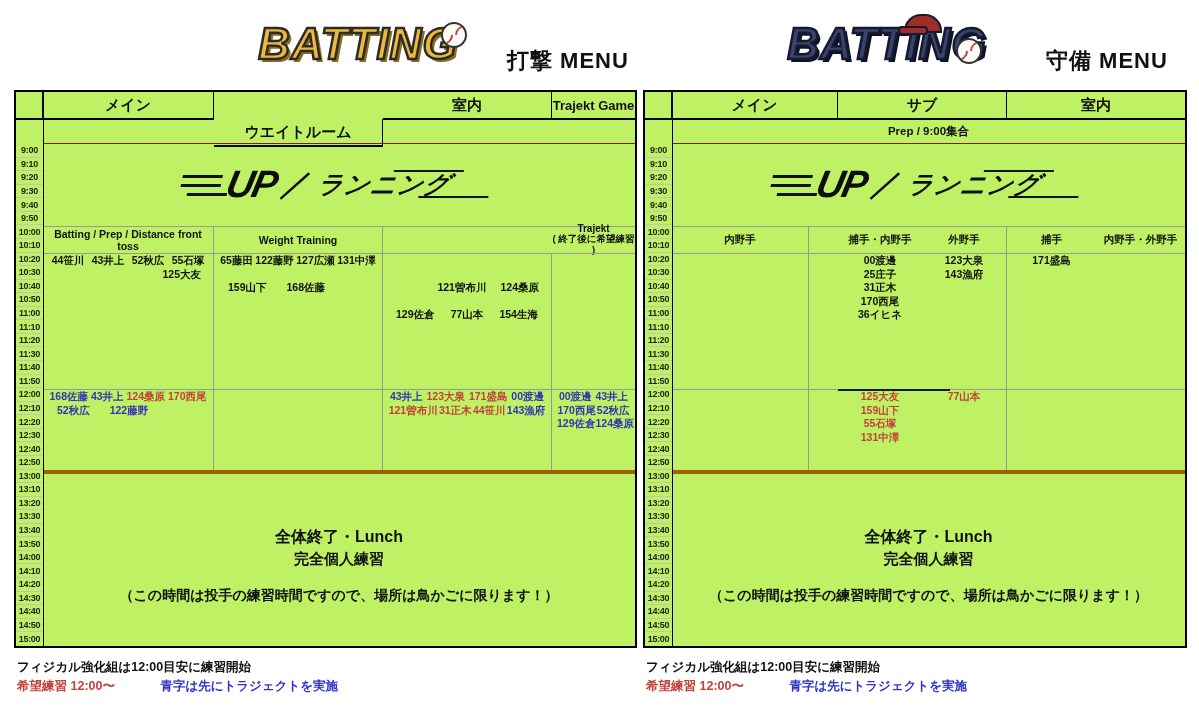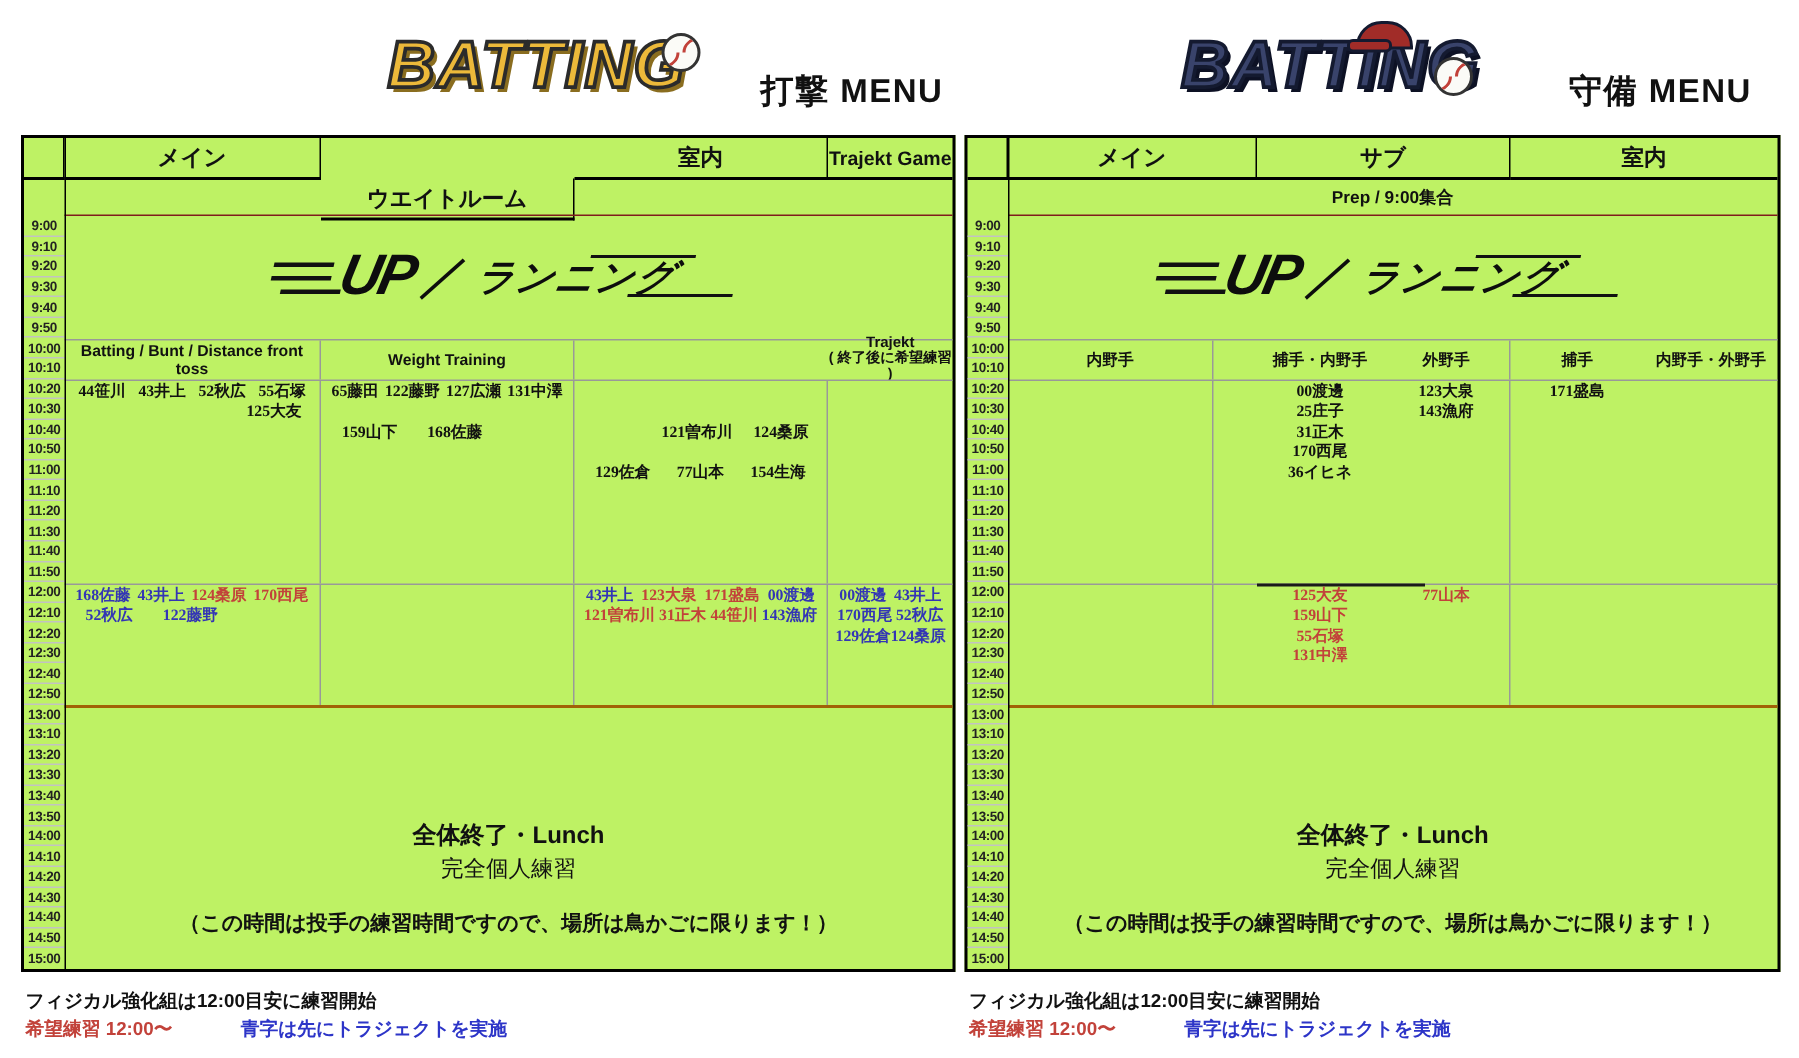--- a/index.html
+++ b/index.html
@@ -39,21 +39,21 @@
   .timecol{position:absolute;left:0;top:52px;width:27px;}
   .trow{height:13.57px;border-bottom:1px solid #c2c2c2;box-sizing:border-box;font-size:9px;font-weight:600;
         display:flex;align-items:center;justify-content:center;color:#222;letter-spacing:-0.3px;}
   .trow:last-child{border-bottom:none;}
 
   .sec{position:absolute;left:27px;right:0;box-sizing:border-box;}
   .sec-banner{top:52px;height:81.5px;}
   .sec-subhdr{top:133.5px;height:27px;border-top:1px solid #999;}
   .sec-b1{top:160.5px;height:136px;border-top:1px solid #999;}
   .sec-b2{top:296.5px;height:81.5px;border-top:1px solid #999;}
-  .sec-lunch{top:378px;height:176px;border-top:2px solid #a16207;justify-content:center;}
+  .sec-lunch{top:378px;height:176px;border-top:4px solid #a16207;}
 
   .cell{position:absolute;top:0;bottom:0;border-right:1px solid #999;box-sizing:border-box;}
   .cell.last{border-right:none;}
   
   #t-bat .c1{left:0;width:171px;}
   #t-bat .c2{left:171px;width:169px;}
   #t-bat .c3{left:340px;width:169px;}
   #t-bat .c4{left:509px;width:83px;}
   #t-bat .hdr.h1{left:27px;width:171px;border-right:1px solid #000;}
   #t-bat .hdr.h2{left:198px;width:169px;border-right:1px solid #000;margin-top:27px;}
@@ -65,22 +65,22 @@
   #t-def .c3{left:335px;width:178px;}
   #t-def .hdr.h1{left:27px;width:166px;border-right:1px solid #000;}
   #t-def .hdr.h2{left:193px;width:169px;border-right:1px solid #000;}
   #t-def .hdr.h3{left:362px;width:178px;}
 
   .sh{display:flex;align-items:center;justify-content:center;font-weight:800;font-size:10.5px;text-align:center;}
   .sh .half{width:50%;text-align:center;}
   .sh.two{flex-direction:column;line-height:1.15;font-size:10px;}
   .sh.two .tiny{font-size:9.5px;}
 
-  .line{position:absolute;left:0;right:0;height:13.57px;display:flex;align-items:center;
-        font-size:10.5px;font-weight:700;white-space:nowrap;font-family:Liberation Serif, serif;}
+  .line{position:absolute;left:0;right:0;height:13.57px;display:flex;
+        font-size:10.5px;font-weight:700;white-space:nowrap;}
   .line.spread{justify-content:space-around;padding:0 5px;}
   .line.left{justify-content:flex-start;gap:20px;padding-left:14px;}
   .line.right{justify-content:flex-end;gap:14px;padding-right:12px;}
   .line.colL{right:50%;justify-content:center;}
   .line.colR{left:50%;justify-content:center;}
   .nm.red{color:var(--red);}
   .nm.blue{color:var(--blue);}
 
   .black-seg{position:absolute;left:166px;top:-1px;width:112px;height:2px;background:#1a1a1a;}
 
@@ -91,21 +91,21 @@
   .up-inner .slash{font-size:30px;font-weight:900;}
   .up-inner .run{font-size:25px;font-weight:900;font-style:italic;letter-spacing:1px;}
   .up-inner::before{content:"";position:absolute;left:-46px;top:12px;width:40px;height:3px;background:#111;
       box-shadow:0 9px 0 #111,8px 18px 0 #111;}
   .up-inner::after{content:"";position:absolute;right:-40px;bottom:8px;width:70px;height:2px;background:#111;
       box-shadow:-30px -26px 0 #111;}
 
   
   .sec-lunch{display:flex;flex-direction:column;align-items:center;padding-top:53px;gap:2px;}
   .lunch-l1{font-size:16px;font-weight:800;}
-  .lunch-l2{font-size:15px;font-weight:400;}
+  .lunch-l2{font-size:15px;font-weight:700;}
   .lunch-l3{font-size:14px;font-weight:800;margin-top:16px;}
 
   
   .footer{position:absolute;width:600px;font-weight:800;font-size:12.5px;line-height:1.55;}
   .f-bat{left:17px;top:658px;}
   .f-def{left:646px;top:658px;}
   .footer .opt{color:var(--red);}
   .footer .note{color:var(--bluenote);margin-left:42px;}
 </style>
 </head>
@@ -179,21 +179,21 @@
       <div class="up-banner">
         <div class="up-inner">
           <span class="up">UP</span>
           <span class="slash">／</span>
           <span class="run">ランニング</span>
         </div>
       </div>
     </div>
 
     <div class="sec sec-subhdr">
-      <div class="cell c1 sh">Batting / Bunt / Distance front toss</div>
+      <div class="cell c1 sh">Batting / Prep / Distance front toss</div>
       <div class="cell c2 sh">Weight Training</div>
       <div class="cell c4 sh two last">
         <span>Trajekt</span>
         <span class="tiny">( 終了後に希望練習 )</span>
       </div>
     </div>
 
     <div class="sec sec-b1">
       <div class="cell c1">
           <div class="line spread" style="top: 0.5px;">

